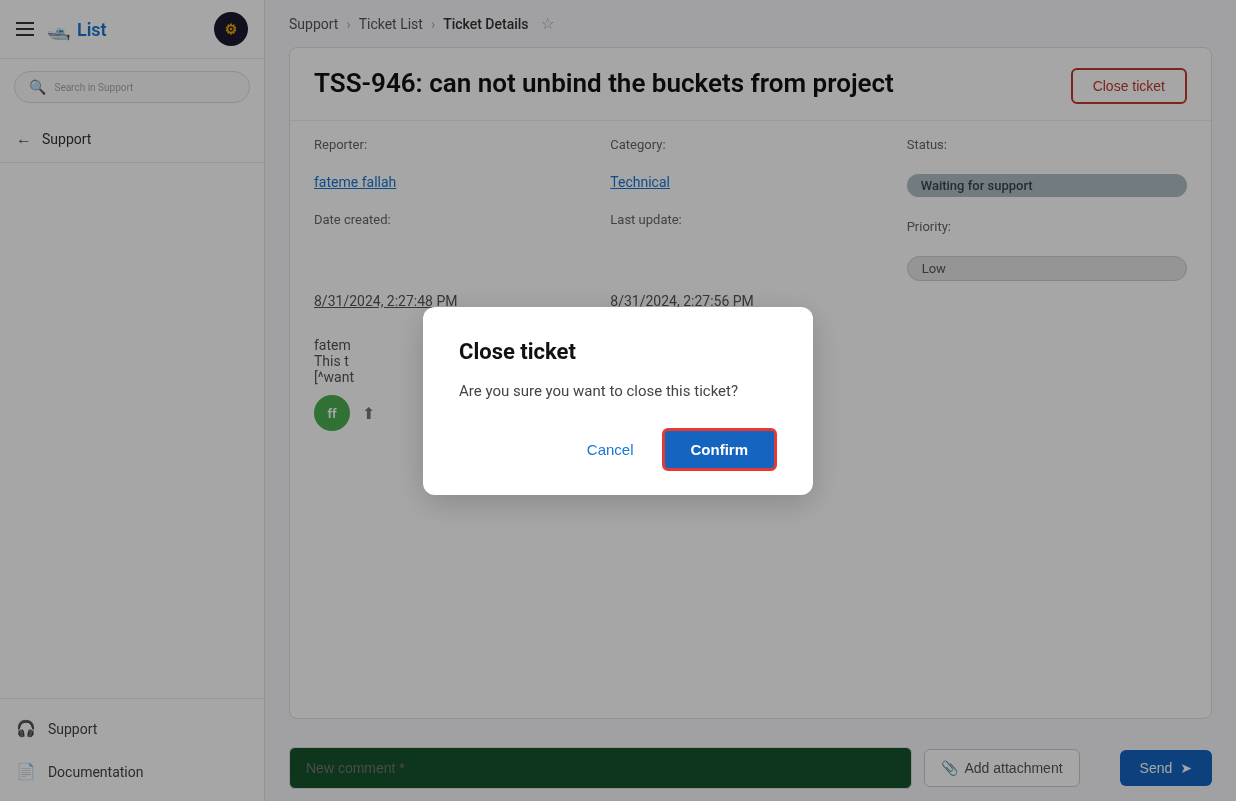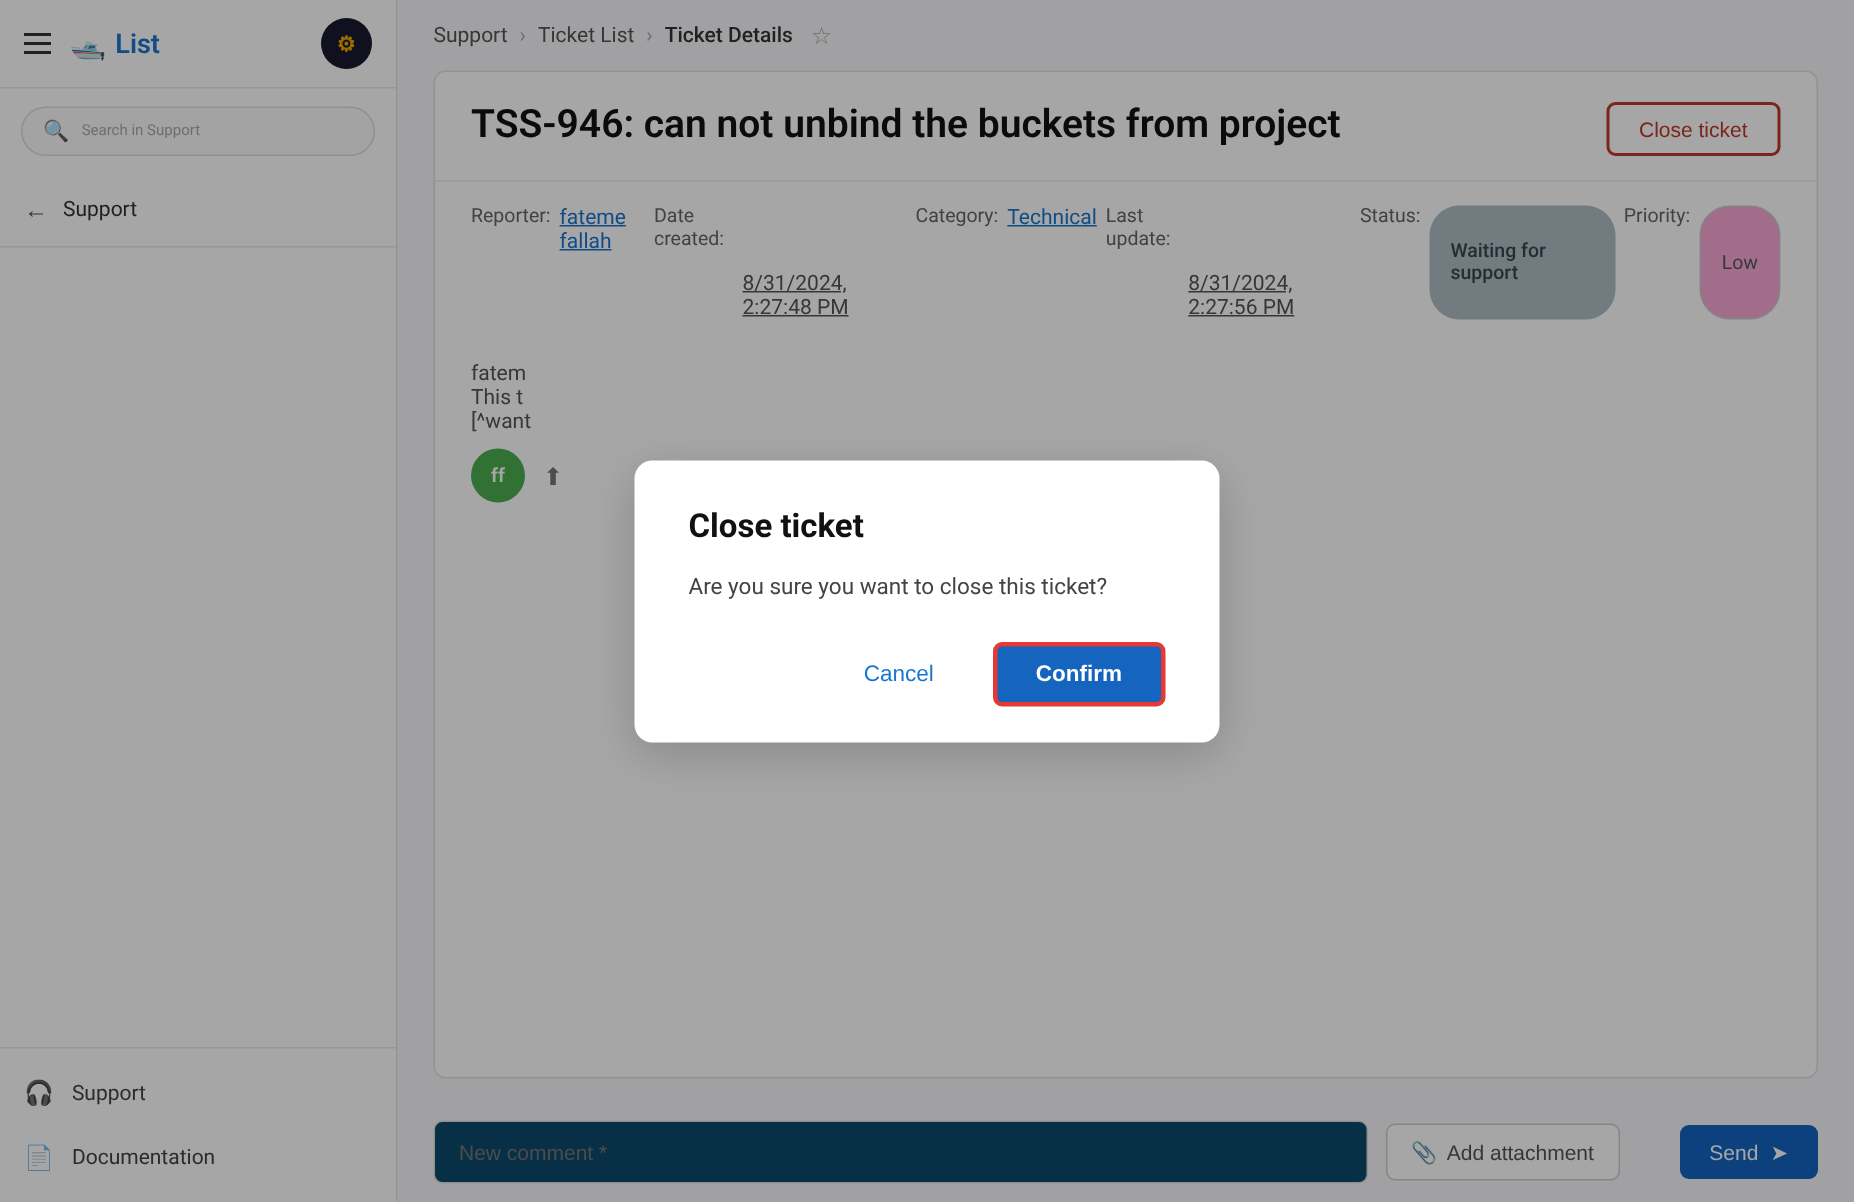--- a/index.html
+++ b/index.html
@@ -127,37 +127,37 @@
       white-space: nowrap;
       margin-left: 20px;
     }
 
     .ticket-meta {
       padding: 16px 24px;
       display: grid;
       grid-template-columns: 1fr 1fr 1fr;
       gap: 16px;
     }
-    .meta-group { display: flex; flex-direction: row; gap: 6px; }
+    .meta-group { display: flex; flex-direction: column; gap: 22px; }
     .meta-label { font-size: 13px; color: #666; }
     .meta-value { font-size: 14px; color: #333; text-decoration: underline; }
     .meta-value.link { color: #1976d2; }
     .meta-value.date { color: #555; margin-top: 44px; }
 
     .status-badge {
       display: inline-flex; align-items: center;
       background: #b0bec5; color: #37474f;
       padding: 4px 14px; border-radius: 20px;
       font-size: 13px; font-weight: 500;
     }
     .priority-badge {
       display: inline-flex; align-items: center;
       border: 1px solid #ccc; color: #555;
       padding: 4px 14px; border-radius: 20px;
-      font-size: 13px; background: #f9a8d4;
+      font-size: 13px; background: #e5e5e5;
     }
 
     
     .comment-area {
       padding: 12px 24px 16px;
     }
     .comment-snippet {
       font-size: 14px; color: #555;
     }
 
@@ -179,21 +179,21 @@
       display: flex; align-items: center; gap: 12px;
       background: #f7f8fa;
     }
     .new-comment-input {
       flex: 1;
       border: 1px solid #ddd;
       border-radius: 6px;
       padding: 12px 16px;
       font-size: 14px;
       color: #aaa;
-      background: #0c4a6e;
+      background: #14532d;
       outline: none;
     }
     .add-attachment-btn {
       display: flex; align-items: center; gap: 6px;
       border: 1px solid #ccc;
       background: #fff;
       color: #555;
       padding: 10px 16px;
       border-radius: 6px;
       font-size: 14px;
@@ -248,21 +248,20 @@
       cursor: pointer;
       padding: 8px 12px;
     }
     .confirm-btn {
       background: #1565c0; color: #fff;
       border: 3px solid #e53935;
       border-radius: 6px;
       padding: 10px 26px;
       font-size: 15px; font-weight: 600;
       cursor: pointer;
-      margin-left: 11px;
     }
   </style>
 </head>
 <body>
 
 <div class="sidebar">
   <div class="sidebar-top">
     <div class="hamburger-icon">
       <span></span>
         <span></span>

